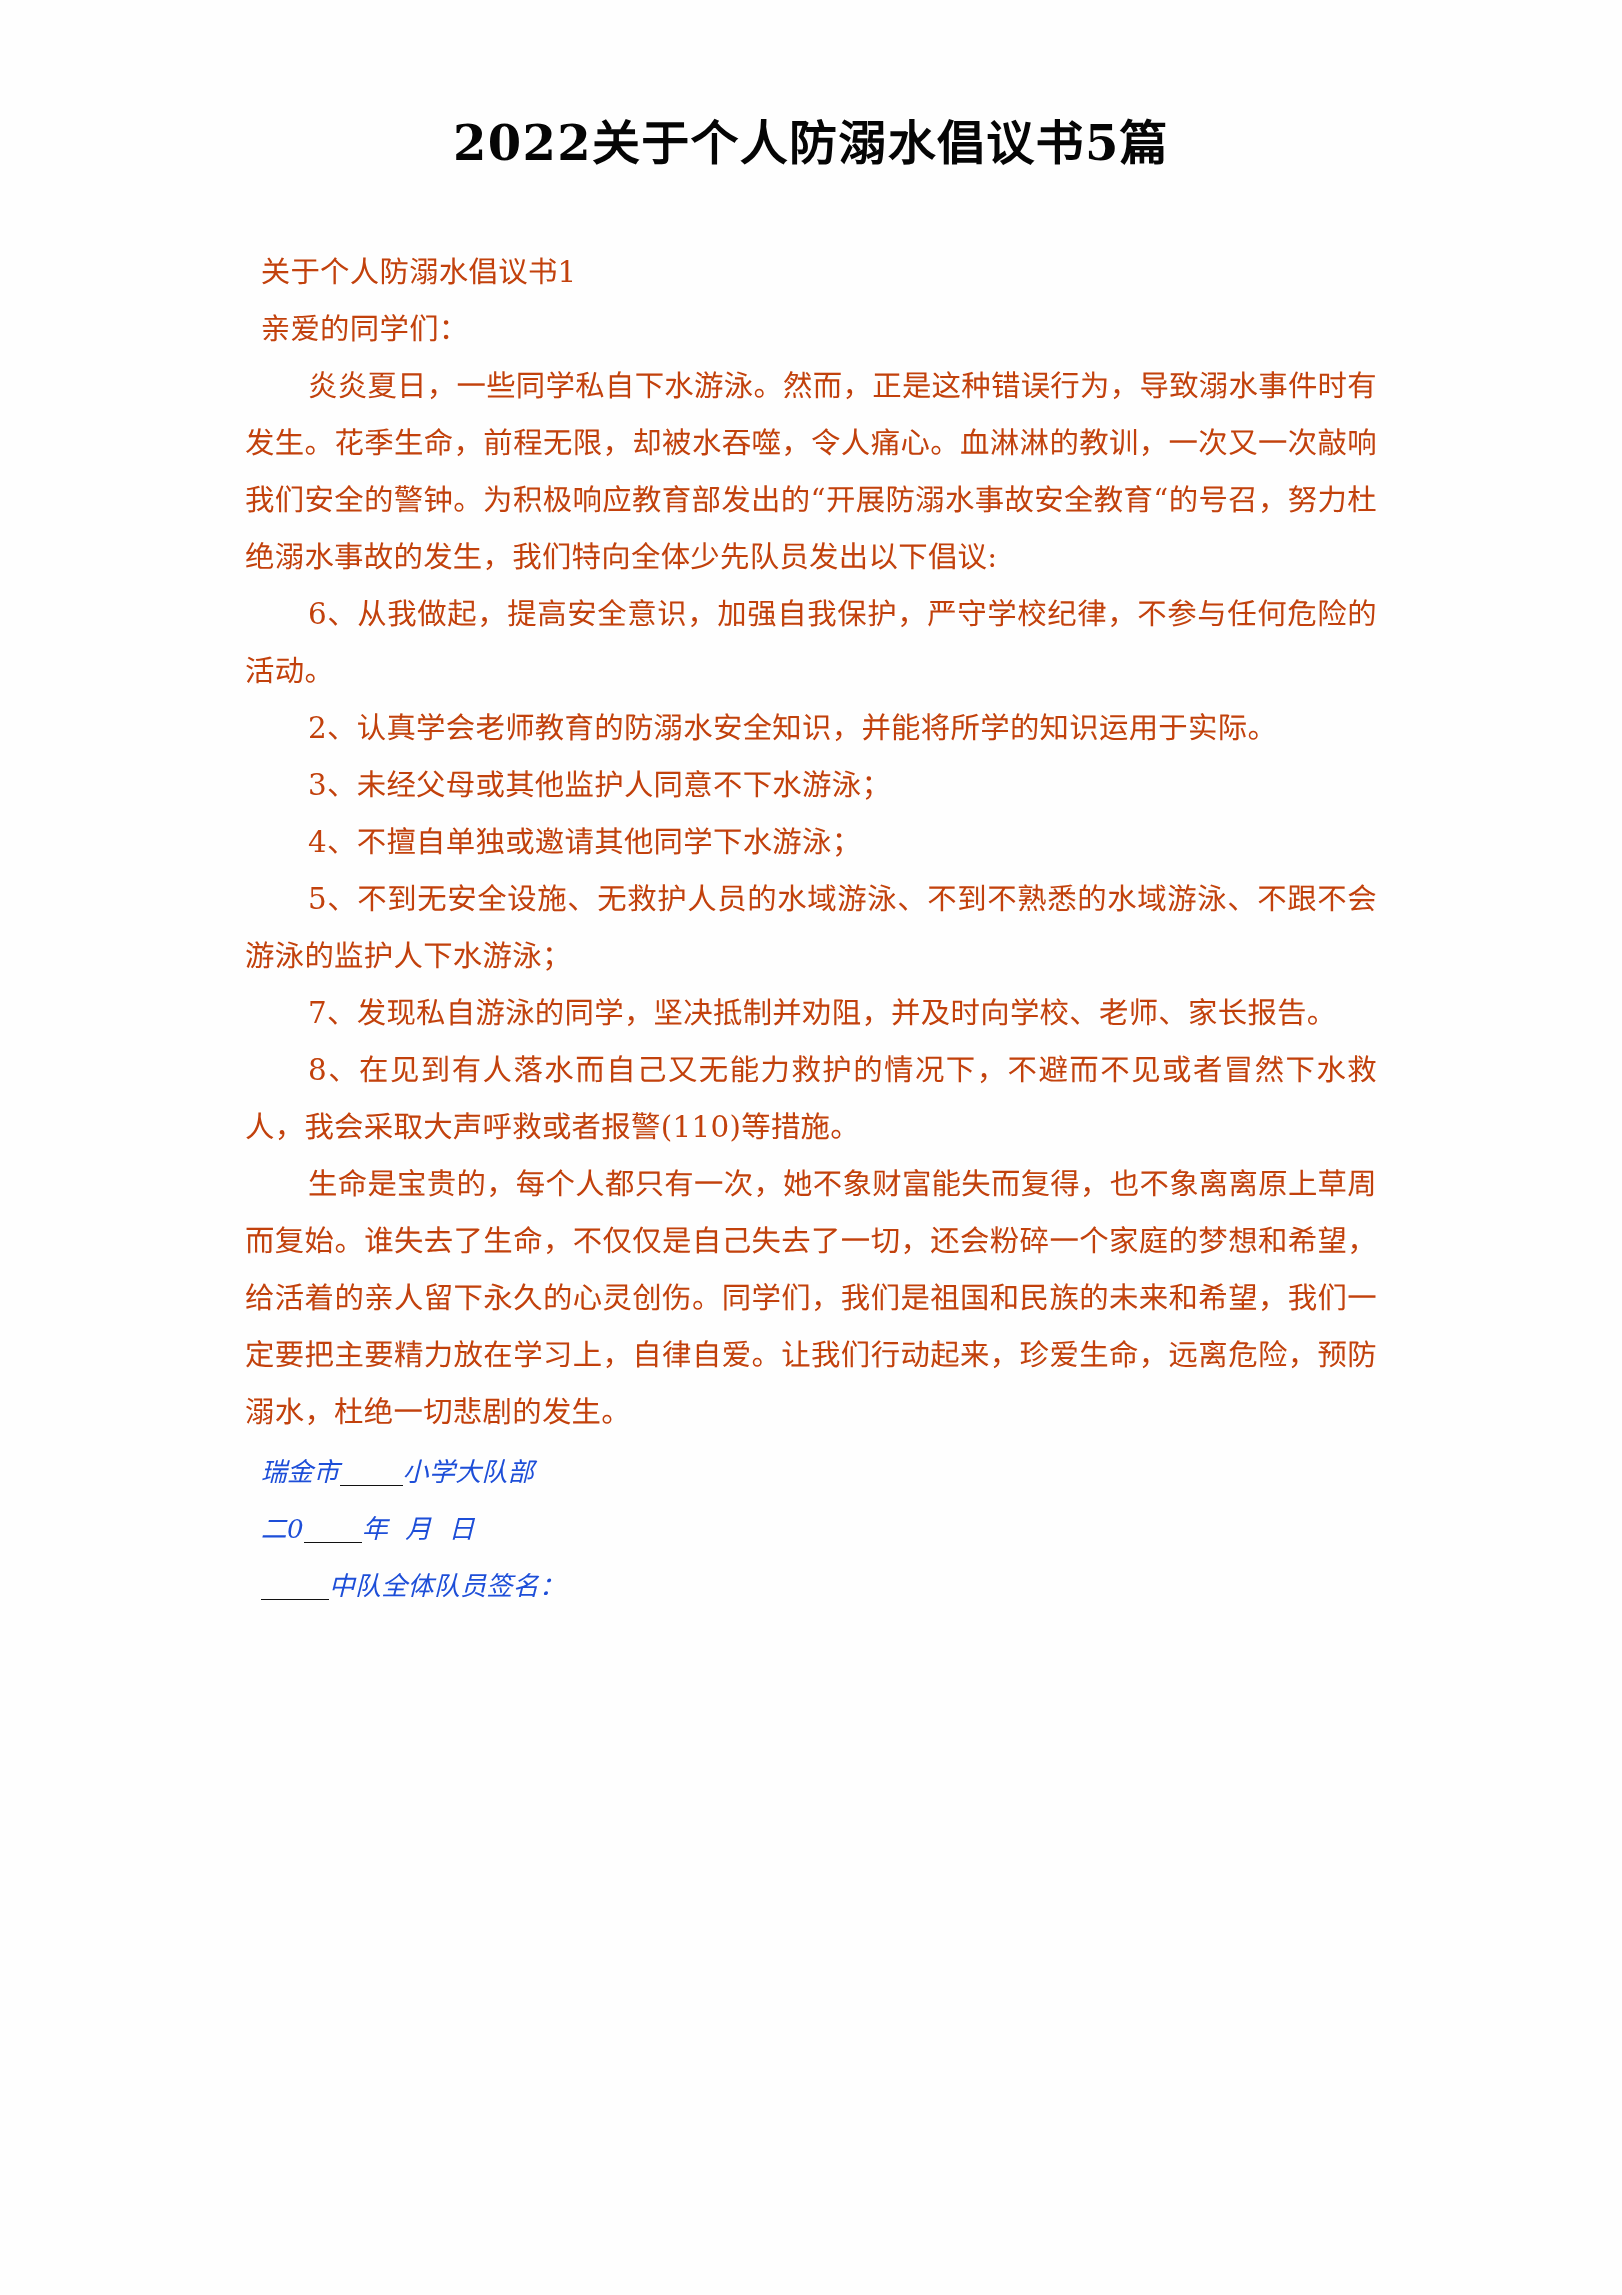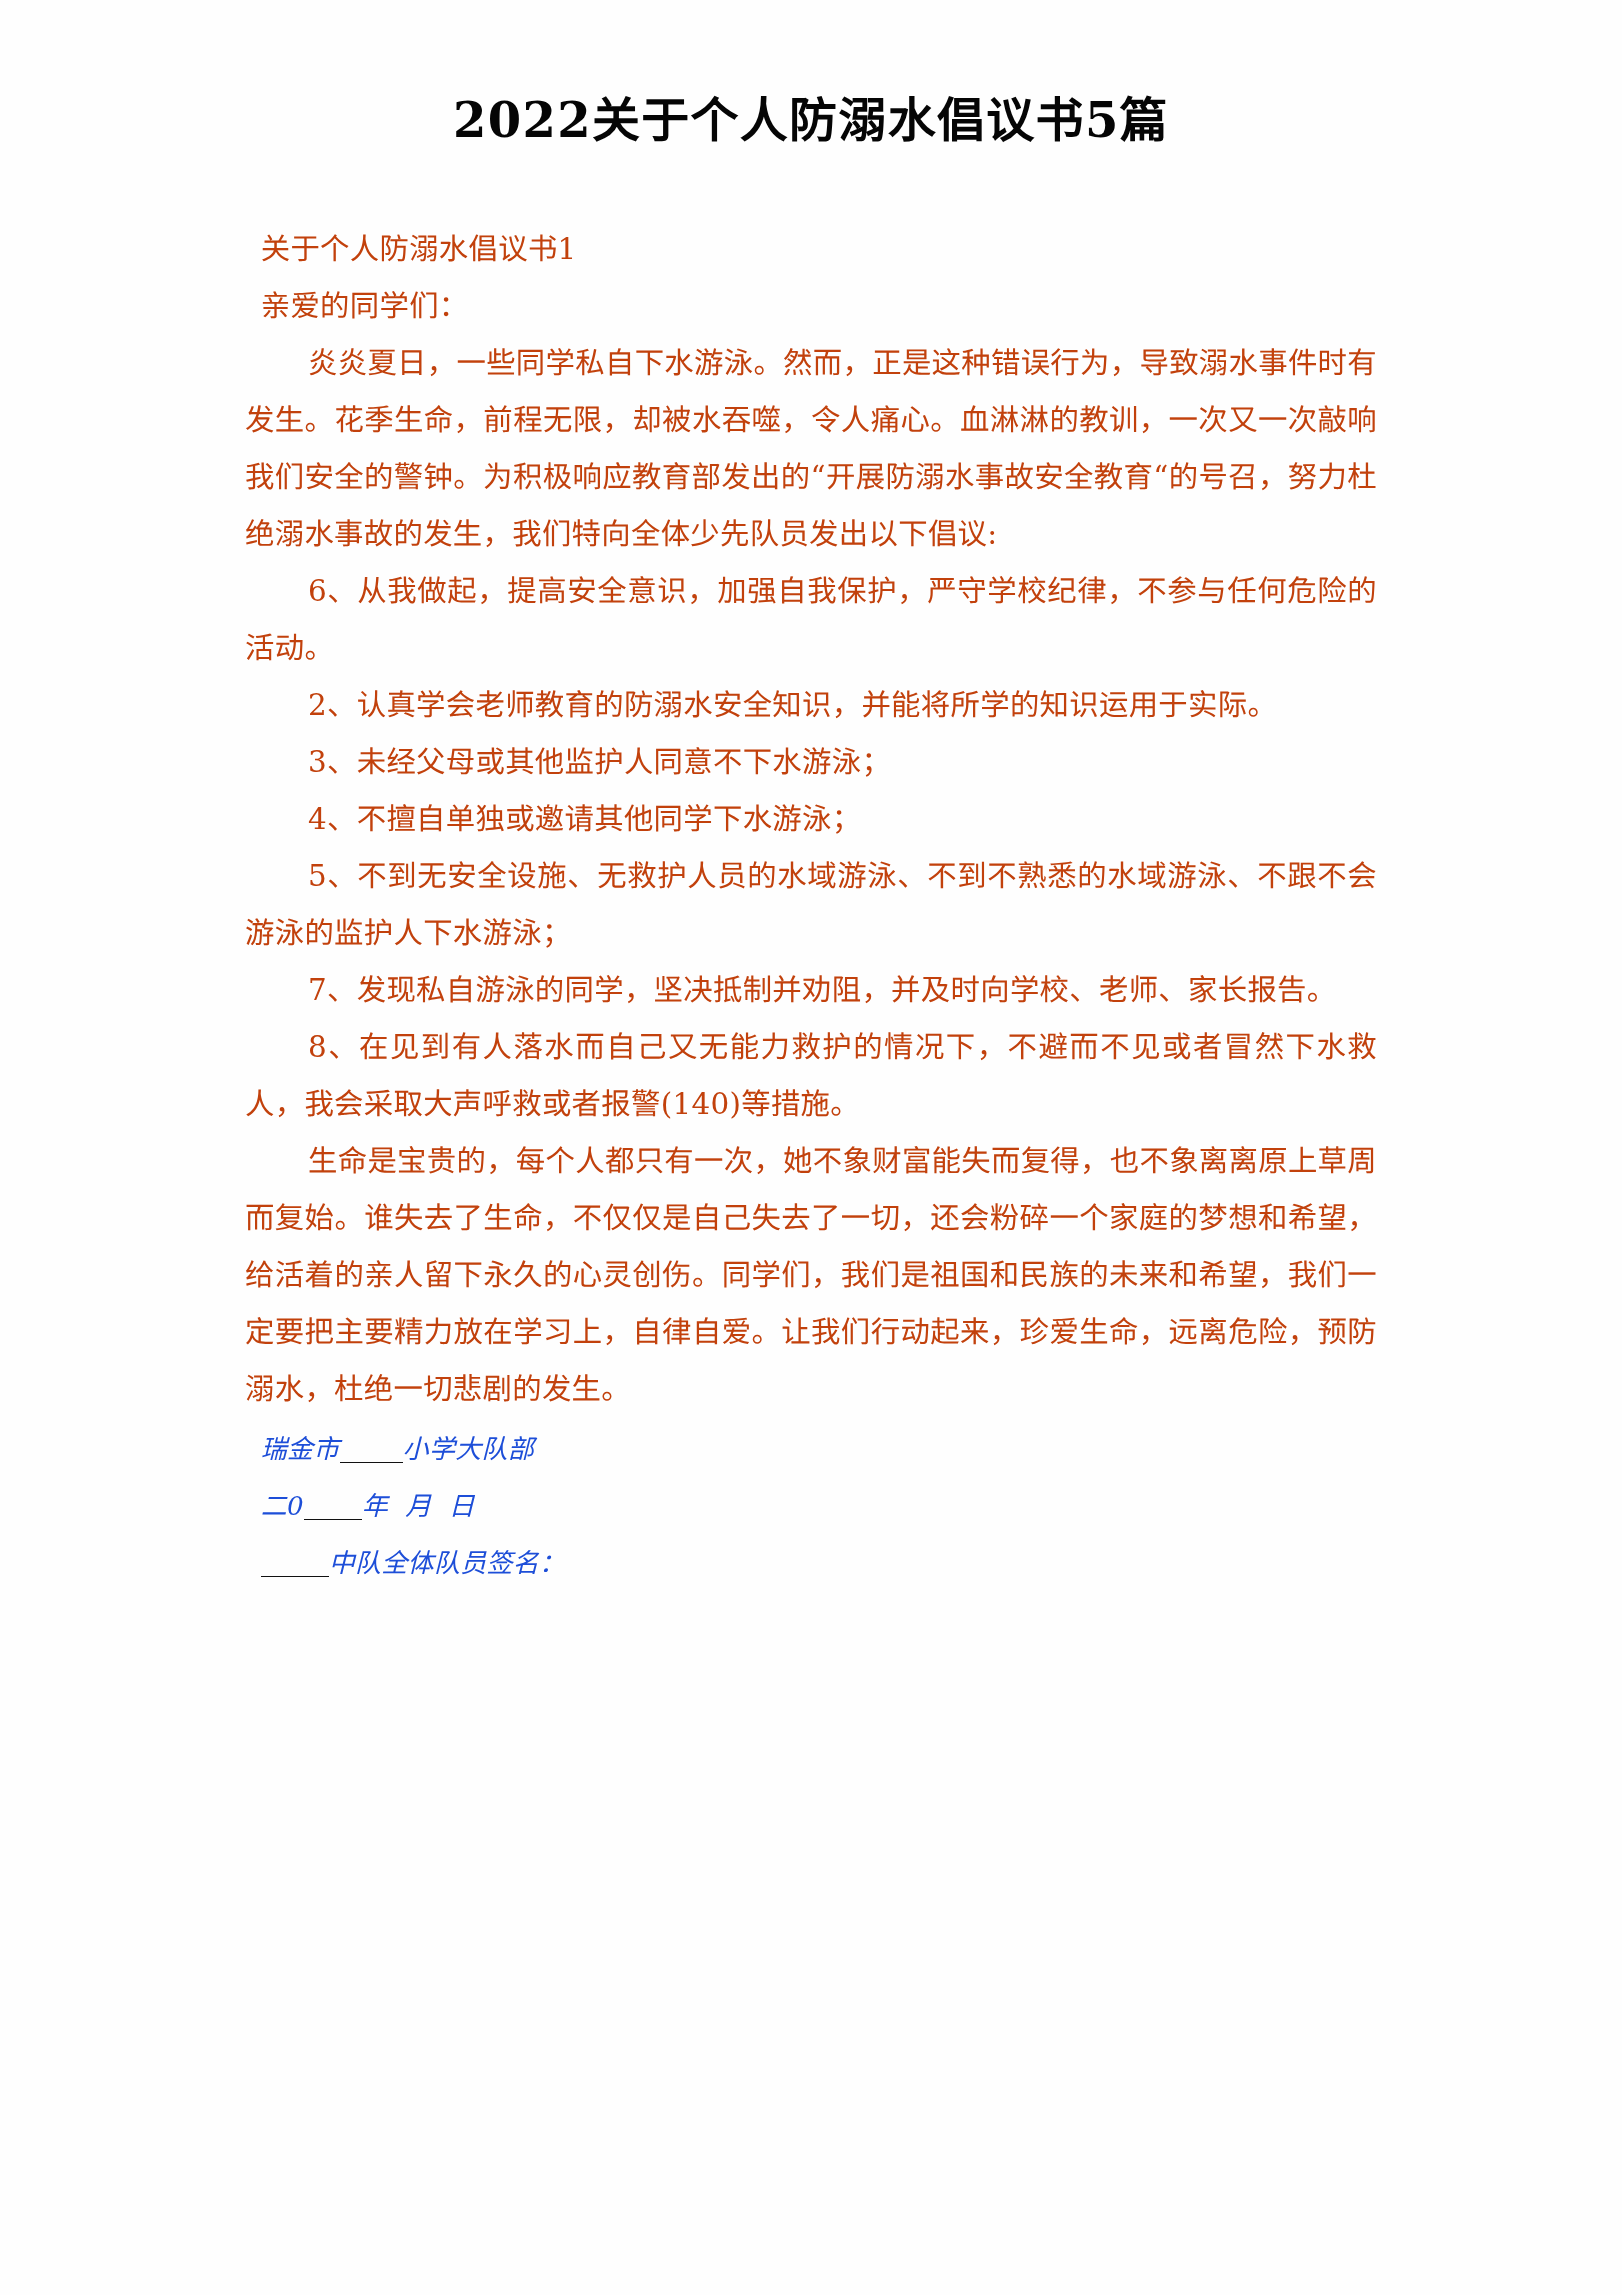--- a/index.html
+++ b/index.html
@@ -30,21 +30,21 @@
   }
 
   .doc-title {
     font-family: "DejaVu Serif", "Liberation Serif", serif;
     font-size: 48px;
     font-weight: 700;
     line-height: 1.2;
     text-align: center;
     letter-spacing: 1.3px;
     margin: 0;
-    padding-top: 92px;
+    padding-top: 115px;
     padding-bottom: 0;
     color: #050505;
     white-space: nowrap;
   }
 
   .body-block {
     margin-top: 71px;
   }
 
   
@@ -120,21 +120,21 @@
 
       <p class="para indent">3、未经父母或其他监护人同意不下水游泳；</p>
 
       <p class="para indent">4、不擅自单独或邀请其他同学下水游泳；</p>
 
       <p class="para indent">5、不到无安全设施、无救护人员的水域游泳、不到不熟悉的水域游泳、不跟不会游泳的监护人下水游泳；</p>
 
 
       <p class="para indent">7、发现私自游泳的同学，坚决抵制并劝阻，并及时向学校、老师、家长报告。</p>
 
-      <p class="para indent">8、在见到有人落水而自己又无能力救护的情况下，不避而不见或者冒然下水救人，我会采取大声呼救或者报警(140)等措施。</p>
+      <p class="para indent">8、在见到有人落水而自己又无能力救护的情况下，不避而不见或者冒然下水救人，我会采取大声呼救或者报警(110)等措施。</p>
 
       <p class="para indent">生命是宝贵的，每个人都只有一次，她不象财富能失而复得，也不象离离原上草周而复始。谁失去了生命，不仅仅是自己失去了一切，还会粉碎一个家庭的梦想和希望，给活着的亲人留下永久的心灵创伤。同学们，我们是祖国和民族的未来和希望，我们一定要把主要精力放在学习上，自律自爱。让我们行动起来，珍爱生命，远离危险，预防溺水，杜绝一切悲剧的发生。</p>
 
       <div class="sig-block">
 
         <div class="sig-line">
           <span>瑞金市</span><span class="blank"></span><span>小学大队部</span>
         </div>
 
         <div class="sig-line">

